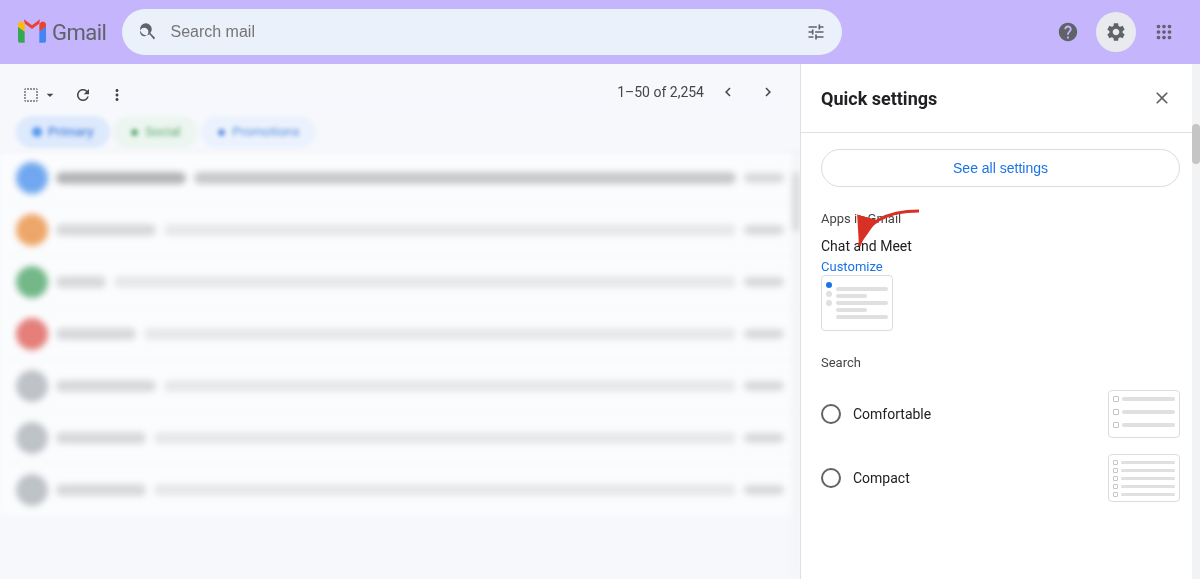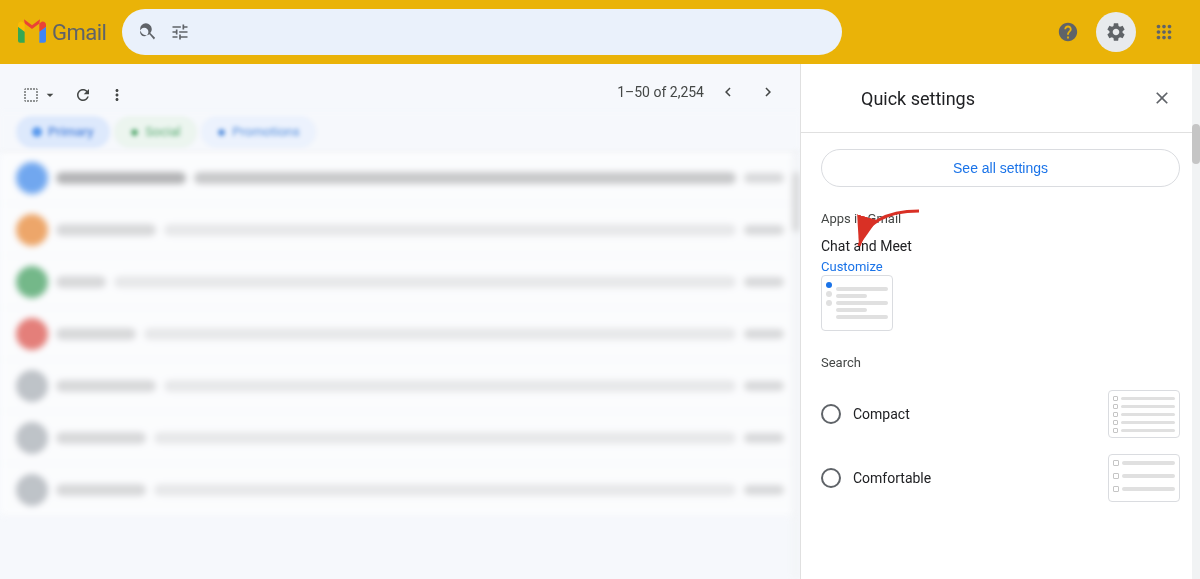--- a/index.html
+++ b/index.html
@@ -10,21 +10,21 @@
       height: 579px;
       overflow: hidden;
       display: flex;
       flex-direction: column;
     }
 
     
     .topbar {
       display: flex;
       align-items: center;
-      background: #eab308;
+      background: #c4b5fd;
       padding: 8px 16px;
       height: 64px;
       gap: 8px;
       flex-shrink: 0;
     }
     .gmail-logo {
       display: flex;
       align-items: center;
       gap: 4px;
       margin-right: 8px;
@@ -251,23 +251,22 @@
     .qs-header {
       display: flex;
       align-items: center;
       justify-content: space-between;
       padding: 16px 20px;
       border-bottom: 1px solid #e0e0e0;
       flex-shrink: 0;
     }
     .qs-title {
       font-size: 18px;
-      font-weight: 400;
+      font-weight: 700;
       color: #202124;
-      margin-left: 40px;
     }
     .close-btn {
       width: 36px;
       height: 36px;
       border-radius: 50%;
       border: none;
       background: transparent;
       cursor: pointer;
       display: flex;
       align-items: center;
@@ -490,20 +489,21 @@
       <path fill="#FBBC05" d="M3 12.3V16.2l10 7.5V11.2L9.5 8.5A4.8 4.8 0 003 12.3z"></path>
       <path fill="#EA4335" d="M45 12.3V16.2l-10 7.5V11.2l3.5-2.7A4.8 4.8 0 0145 12.3z"></path>
     </svg>
     <span class="gmail-logo-text">Gmail</span>
   </div>
 
   <div class="search-bar">
     <svg width="20" height="20" viewBox="0 0 24 24" fill="none">
       <path d="M20.49 19l-5.73-5.73A7 7 0 104.5 13.5a7 7 0 009.27 1.26L19.07 21 20.49 19zm-13-2A5 5 0 1112.49 12 5 5 0 017.49 17z" fill="#5f6368"></path>
     </svg>
+    <input type="text" placeholder="Search mail" style="">
     <svg width="20" height="20" viewBox="0 0 24 24" fill="none" style="cursor:pointer">
       <path d="M3 17v2h6v-2H3zM3 5v2h10V5H3zm10 16v-2h8v-2h-8v-2h-2v6h2zM7 9v2H3v2h4v2h2V9H7zm14 4v-2H11v2h10zm-6-4h2V7h4V5h-4V3h-2v6z" fill="#5f6368"></path>
     </svg>
   </div>
 
   <div class="topbar-right">
     <button class="icon-btn" title="Help">
       <svg width="22" height="22" viewBox="0 0 24 24" fill="none">
           <path d="M12 2C6.48 2 2 6.48 2 12s4.48 10 10 10 10-4.48 10-10S17.52 2 12 2zm1 17h-2v-2h2v2zm2.07-7.75l-.9.92C13.45 12.9 13 13.5 13 15h-2v-.5c0-1.1.45-2.1 1.17-2.83l1.24-1.26c.37-.36.59-.86.59-1.41 0-1.1-.9-2-2-2s-2 .9-2 2H8c0-2.21 1.79-4 4-4s4 1.79 4 4c0 .88-.36 1.68-.93 2.25z" fill="#5f6368"></path>
         </svg>
@@ -676,20 +676,39 @@
         </div>
       </div>
 
       
       <div class="density-section">
         <div class="qs-section-label">Search</div>
 
 
         <div class="density-option">
           <div class="radio-outer"></div>
+          <span class="density-label">Comfortable</span>
+          <div class="density-thumb" style="gap:5px;">
+            <div class="dt-row">
+              <div class="dt-sq"></div>
+              <div class="dt-line"></div>
+            </div>
+            <div class="dt-row">
+              <div class="dt-sq"></div>
+              <div class="dt-line"></div>
+            </div>
+            <div class="dt-row">
+              <div class="dt-sq"></div>
+              <div class="dt-line"></div>
+            </div>
+          </div>
+        </div>
+
+        <div class="density-option">
+          <div class="radio-outer"></div>
           <span class="density-label">Compact</span>
           <div class="density-thumb" style="gap:2px;">
             <div class="dt-row" style="height:6px;">
               <div class="dt-sq" style="width:5px;height:5px;"></div>
               <div class="dt-line" style="height:3px;"></div>
             </div>
             <div class="dt-row" style="height:6px;">
               <div class="dt-sq" style="width:5px;height:5px;"></div>
               <div class="dt-line" style="height:3px;"></div>
             </div>
@@ -700,39 +719,20 @@
             <div class="dt-row" style="height:6px;">
               <div class="dt-sq" style="width:5px;height:5px;"></div>
               <div class="dt-line" style="height:3px;"></div>
             </div>
             <div class="dt-row" style="height:6px;">
               <div class="dt-sq" style="width:5px;height:5px;"></div>
               <div class="dt-line" style="height:3px;"></div>
             </div>
           </div>
         </div>
-
-        <div class="density-option">
-          <div class="radio-outer"></div>
-          <span class="density-label">Comfortable</span>
-          <div class="density-thumb" style="gap:5px;">
-            <div class="dt-row">
-              <div class="dt-sq"></div>
-              <div class="dt-line"></div>
-            </div>
-            <div class="dt-row">
-              <div class="dt-sq"></div>
-              <div class="dt-line"></div>
-            </div>
-            <div class="dt-row">
-              <div class="dt-sq"></div>
-              <div class="dt-line"></div>
-            </div>
-          </div>
-        </div>
       </div>
     </div>
 
     <div style="position:absolute; right:0; top:0; bottom:0; width:8px; background:#f1f3f4;">
       <div style="width:8px; height:40px; background:#c5c5c5; border-radius:4px; position:absolute; top:60px;"></div>
     </div>
   </div>
 
 </div>
 

